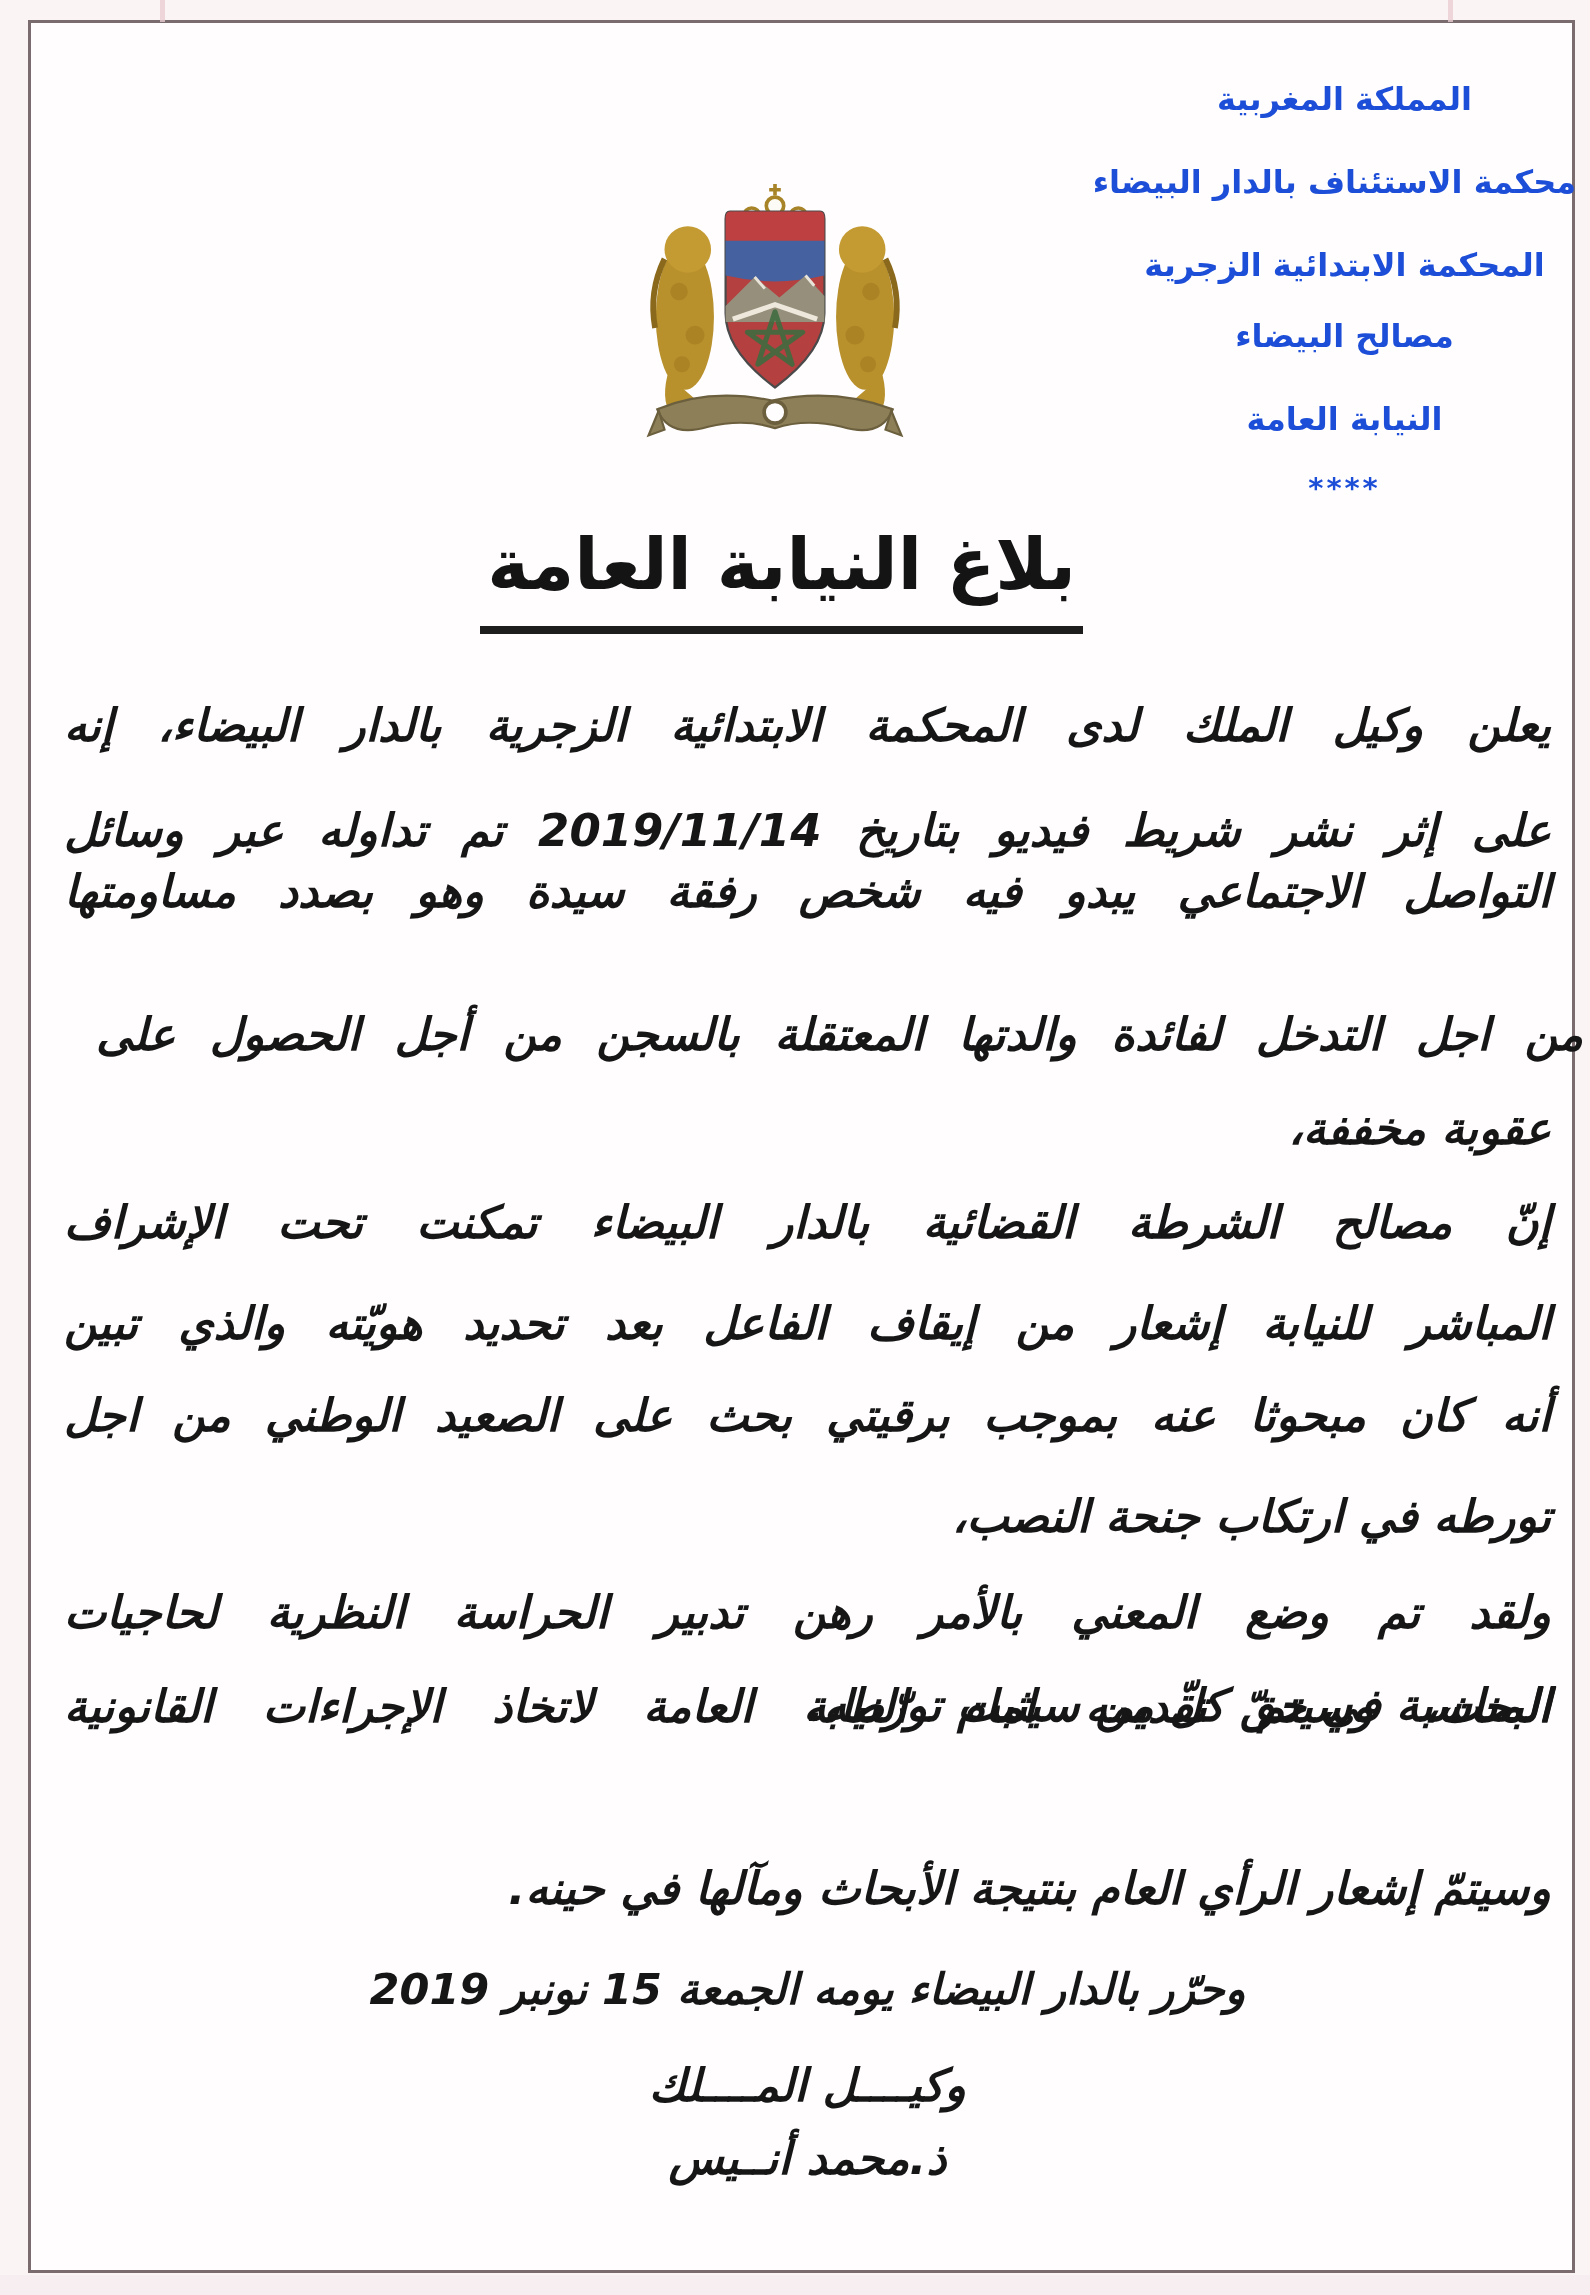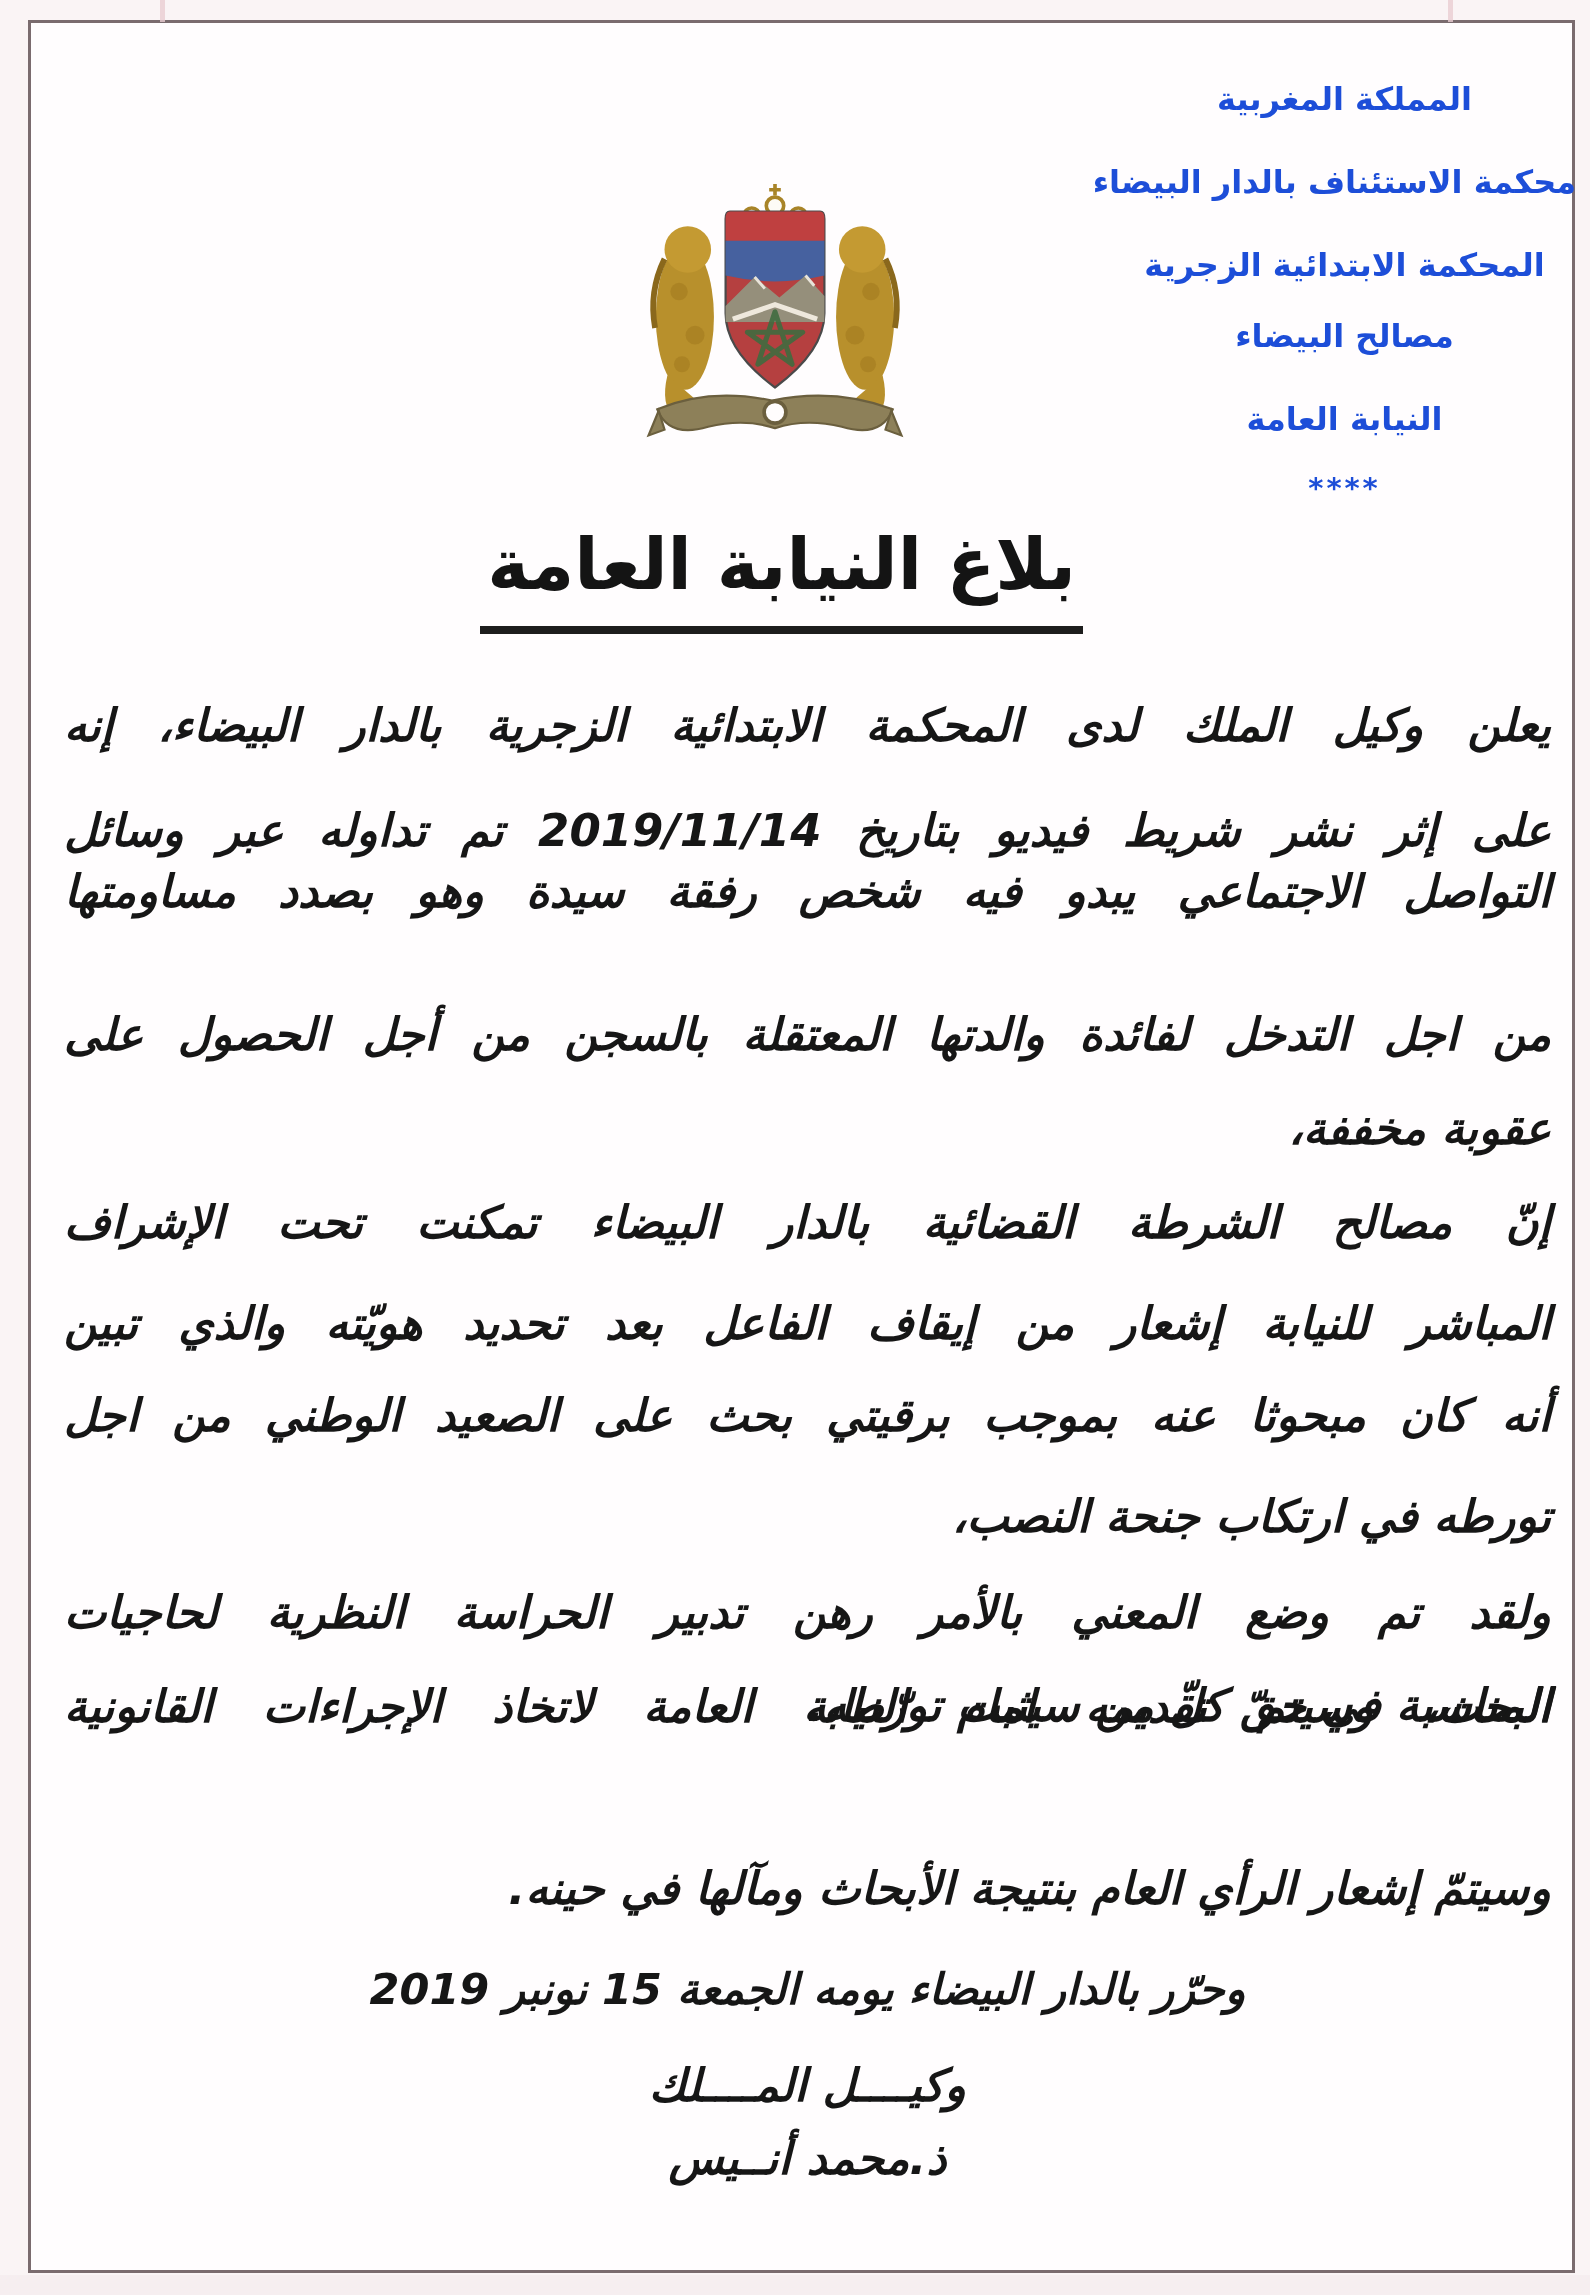--- a/index.html
+++ b/index.html
@@ -133,21 +133,21 @@
   </div>
 
   <div class="doc-title">
     <span>بلاغ النيابة العامة</span>
   </div>
 
   <div>
     <div class="bline just" style="top:696px;  padding-right:40px;">يعلن وكيل الملك لدى المحكمة الابتدائية الزجرية بالدار البيضاء، إنه</div>
     <div class="bline just" style="top:801px;">على إثر نشر شريط فيديو بتاريخ 2019/11/14 تم تداوله عبر وسائل</div>
     <div class="bline just" style="top:862px;">التواصل الاجتماعي يبدو فيه شخص رفقة سيدة وهو بصدد مساومتها</div>
-    <div class="bline just" style="top:1005px;">من اجل التدخل لفائدة والدتها المعتقلة بالسجن من أجل الحصول على</div>
+    <div class="bline just" style="top:1005px;margin-left:32px;">من اجل التدخل لفائدة والدتها المعتقلة بالسجن من أجل الحصول على</div>
     <div class="bline right" style="top:1099px; padding-right:80px;">عقوبة مخففة،</div>
     <div class="bline just" style="top:1193px; padding-right:36px;">إنّ مصالح الشرطة القضائية بالدار البيضاء تمكنت تحت الإشراف</div>
     <div class="bline just" style="top:1294px;">المباشر للنيابة إشعار من إيقاف الفاعل بعد تحديد هويّته والذي تبين</div>
     <div class="bline just" style="top:1386px;">أنه كان مبحوثا عنه بموجب برقيتي بحث على الصعيد الوطني من اجل</div>
     <div class="bline right" style="top:1487px; padding-right:239px;">تورطه في ارتكاب جنحة النصب،</div>
     <div class="bline just" style="top:1583px; padding-right:36px;">ولقد تم وضع المعني بالأمر رهن تدبير الحراسة النظرية لحاجيات</div>
     <div class="bline just" style="top:1677px;">البحث، وسيتم تقديمه امام النيابة العامة لاتخاذ الإجراءات القانونية</div>
     <div class="bline right" style="top:1676px;">المناسبة في حقّ كلّ من سيثبت تورّطه.</div>
     <div class="bline right" style="top:1859px; padding-right:69px;">وسيتمّ إشعار الرأي العام بنتيجة الأبحاث ومآلها في حينه.</div>
   </div>

